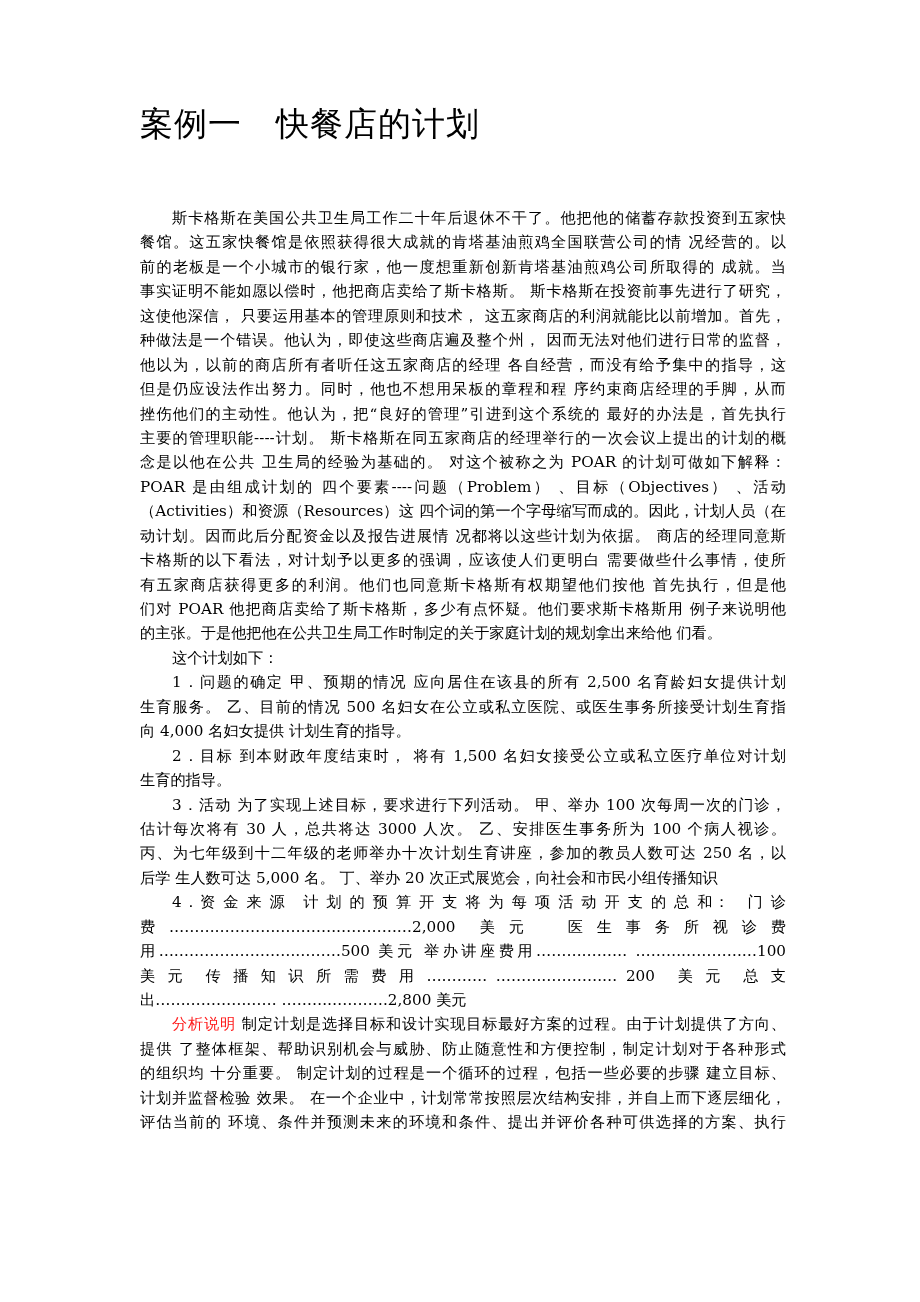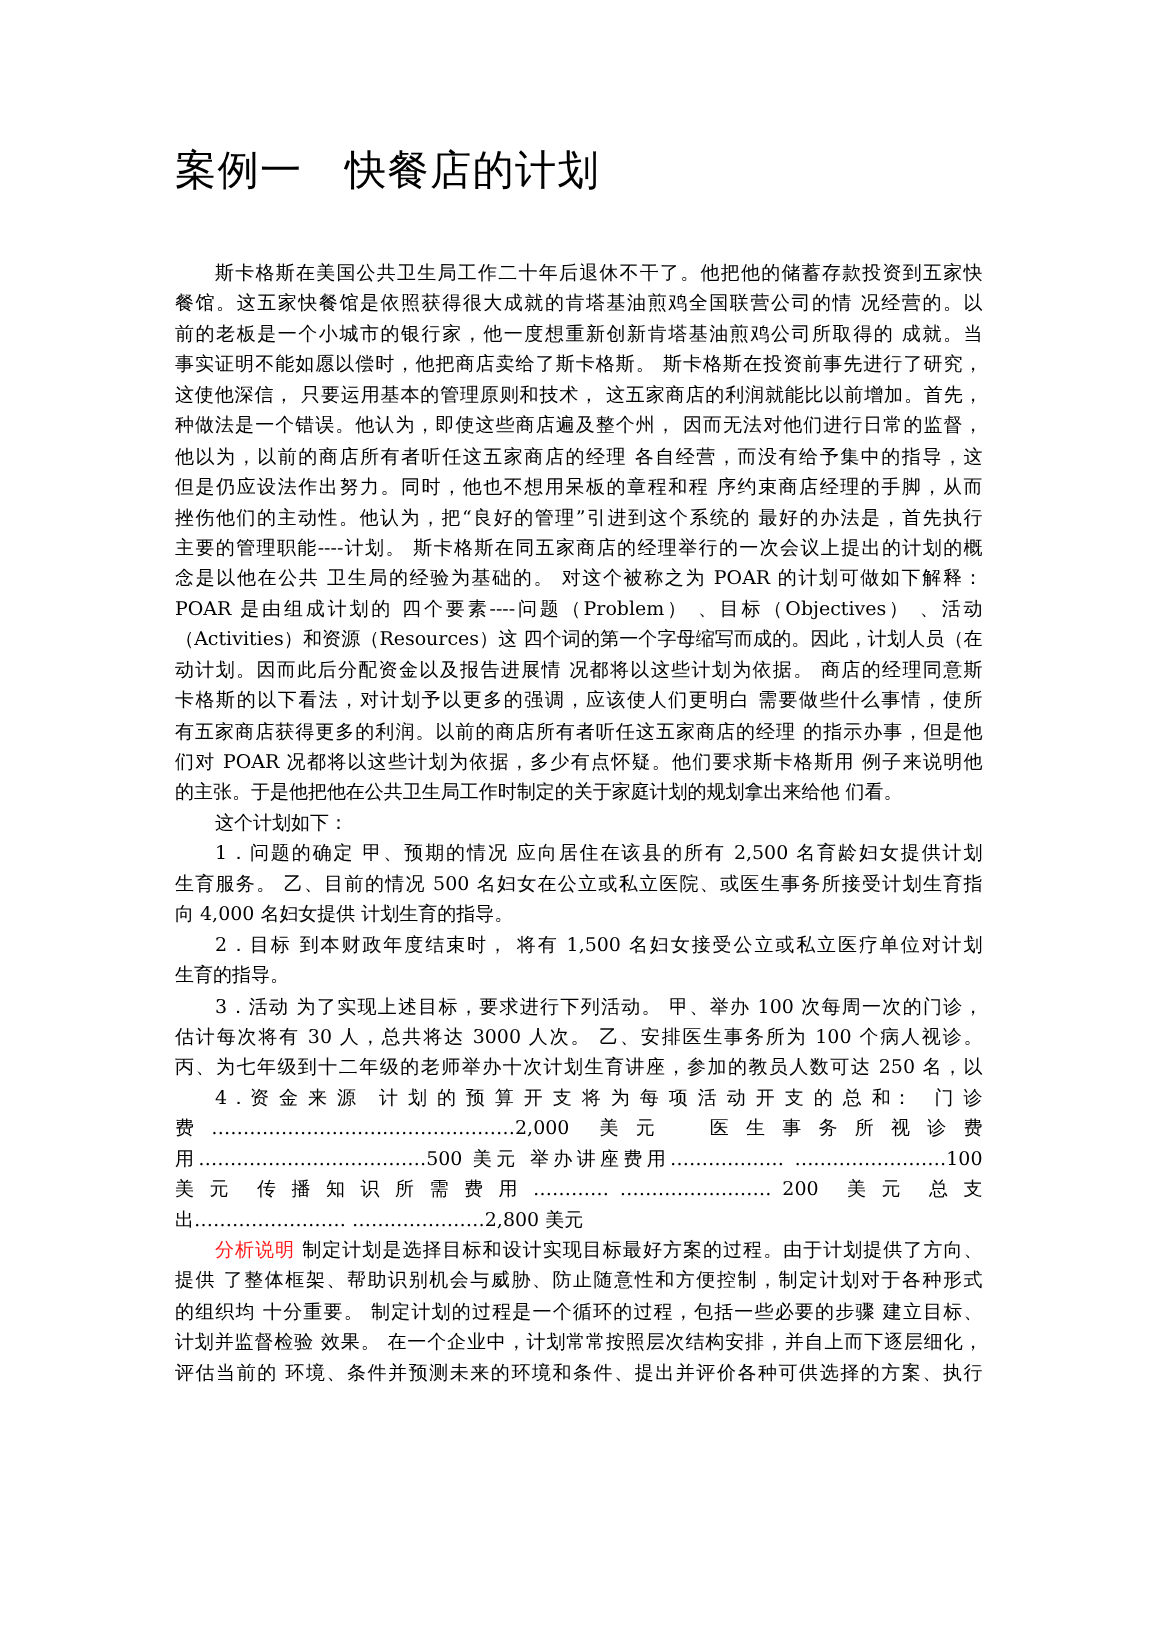--- a/index.html
+++ b/index.html
@@ -1,19 +1,19 @@
 <!DOCTYPE html>
 <html><head>
 <meta charset="utf-8">
 <style>
   html, body { margin: 0; padding: 0; background: #ffffff; }
   body { width: 920px; height: 1302px; position: relative; overflow: hidden;
          font-family: "DejaVu Serif", "Liberation Serif", serif; color: #000; }
   .page { position: absolute; left: 0; top: 0; width: 920px; height: 1302px; }
-  .title { position: absolute; left: 140px; top: 112px; font-size: 33px; line-height: 48px;
+  .title { position: absolute; left: 140px; top: 100px; font-size: 33px; line-height: 48px;
            letter-spacing: 1px; font-weight: normal; margin: 0; white-space: pre; }
   .body { position: absolute; left: 140px; top: 206px; width: 646px; font-size: 15.2px; }
   .ln { height: 24.45px; line-height: 24.45px; text-align: justify; text-align-last: justify;
         white-space: nowrap; overflow: visible; }
   .ln.last { text-align-last: left; }
   .ind { padding-left: 32px; }
   .red { color: #ff1a1a; }
 </style>
 </head>
 <body>
@@ -31,32 +31,33 @@
       <div class="ln">种做法是一个错误。他认为，即使这些商店遍及整个州， 因而无法对他们进行日常的监督，</div>
       <div class="ln">他以为，以前的商店所有者听任这五家商店的经理 各自经营，而没有给予集中的指导，这</div>
       <div class="ln">但是仍应设法作出努力。同时，他也不想用呆板的章程和程 序约束商店经理的手脚，从而</div>
       <div class="ln">挫伤他们的主动性。他认为，把“良好的管理”引进到这个系统的 最好的办法是，首先执行</div>
       <div class="ln">主要的管理职能----计划。 斯卡格斯在同五家商店的经理举行的一次会议上提出的计划的概</div>
       <div class="ln">念是以他在公共 卫生局的经验为基础的。 对这个被称之为 POAR 的计划可做如下解释：</div>
       <div class="ln">POAR 是由组成计划的 四个要素----问题（Problem） 、目标（Objectives） 、活动</div>
       <div class="ln">（Activities）和资源（Resources）这 四个词的第一个字母缩写而成的。因此，计划人员（在</div>
       <div class="ln">动计划。因而此后分配资金以及报告进展情 况都将以这些计划为依据。 商店的经理同意斯</div>
       <div class="ln">卡格斯的以下看法，对计划予以更多的强调，应该使人们更明白 需要做些什么事情，使所</div>
-      <div class="ln">有五家商店获得更多的利润。以前的商店所有者听任这五家商店的经理 的指示办事，但是他</div>
-      <div class="ln">们对 POAR 况都将以这些计划为依据，多少有点怀疑。他们要求斯卡格斯用 例子来说明他</div>
+      <div class="ln">有五家商店获得更多的利润。他们也同意斯卡格斯有权期望他们按他 首先执行，但是他</div>
+      <div class="ln">们对 POAR 他把商店卖给了斯卡格斯，多少有点怀疑。他们要求斯卡格斯用 例子来说明他</div>
       <div class="ln last">的主张。于是他把他在公共卫生局工作时制定的关于家庭计划的规划拿出来给他 们看。</div>
       <div class="ln ind last">这个计划如下：</div>
       <div class="ln ind">1．问题的确定 甲、预期的情况 应向居住在该县的所有 2,500 名育龄妇女提供计划</div>
       <div class="ln">生育服务。 乙、目前的情况 500 名妇女在公立或私立医院、或医生事务所接受计划生育指</div>
       <div class="ln last">向 4,000 名妇女提供 计划生育的指导。</div>
       <div class="ln ind">2．目标 到本财政年度结束时， 将有 1,500 名妇女接受公立或私立医疗单位对计划</div>
       <div class="ln last">生育的指导。</div>
       <div class="ln ind">3．活动 为了实现上述目标，要求进行下列活动。 甲、举办 100 次每周一次的门诊，</div>
       <div class="ln">估计每次将有 30 人，总共将达 3000 人次。 乙、安排医生事务所为 100 个病人视诊。</div>
       <div class="ln">丙、为七年级到十二年级的老师举办十次计划生育讲座，参加的教员人数可达 250 名，以</div>
+      <div class="ln last">后学 生人数可达 5,000 名。 丁、举办 20 次正式展览会，向社会和市民小组传播知识</div>
       <div class="ln ind">4．资 金 来 源　计 划 的 预 算 开 支 将 为 每 项 活 动 开 支 的 总 和：　门 诊</div>
       <div class="ln">费 …………………………………………2,000　美 元　　医 生 事 务 所 视 诊 费</div>
       <div class="ln">用………………………………500 美元 举办讲座费用……………… ……………………100</div>
       <div class="ln">美 元　传 播 知 识 所 需 费 用 ………… …………………… 200　美 元　总 支</div>
       <div class="ln last">出…………………… …………………2,800 美元</div>
       <div class="ln ind"><span class="red" style="color: rgb(255, 26, 26); margin-top: 20px;">分析说明</span><span> 制定计划是选择目标和设计实现目标最好方案的过程。由于计划提供了方向、</span></div>
       <div class="ln">提供 了整体框架、帮助识别机会与威胁、防止随意性和方便控制，制定计划对于各种形式</div>
       <div class="ln">的组织均 十分重要。 制定计划的过程是一个循环的过程，包括一些必要的步骤 建立目标、</div>
       <div class="ln">计划并监督检验 效果。 在一个企业中，计划常常按照层次结构安排，并自上而下逐层细化，</div>
       <div class="ln">评估当前的 环境、条件并预测未来的环境和条件、提出并评价各种可供选择的方案、执行</div>

